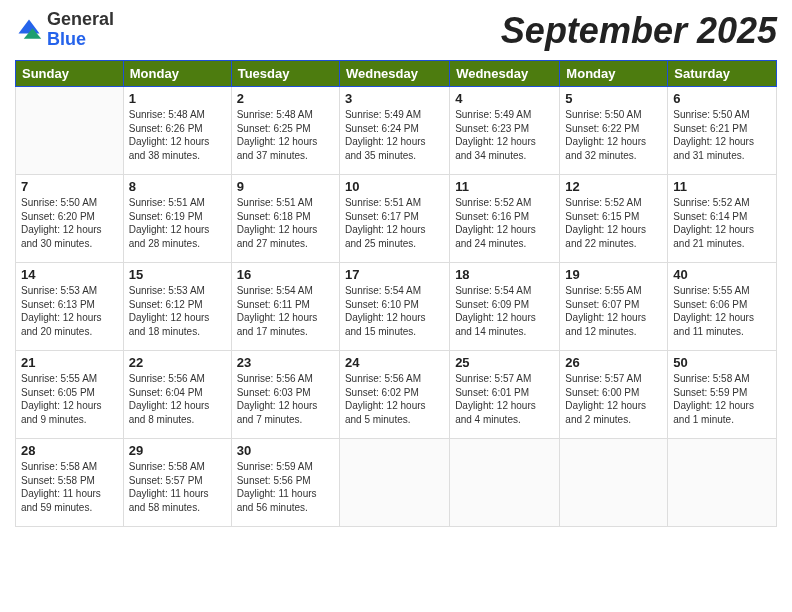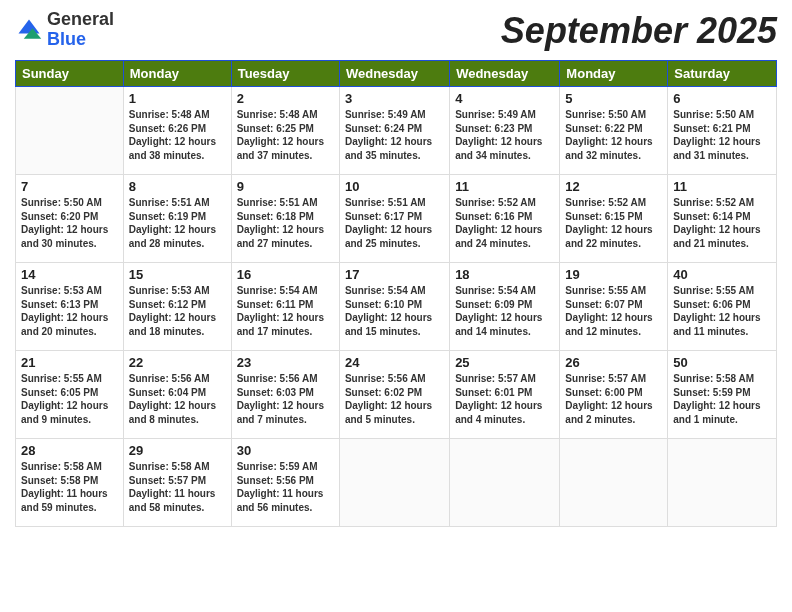--- a/index.html
+++ b/index.html
@@ -78,21 +78,20 @@
       font-size: 13px;
       font-weight: bold;
       color: #222;
       display: block;
       margin-bottom: 2px;
     }
     .day-info {
       font-size: 10px;
       color: #333;
       line-height: 1.35;
-      font-weight: bold;
     }
     .empty { background: #fafafa; }
   </style>
 </head>
 <body>
 
 <div class="page">
   <div class="header">
     <div class="logo">
       <svg class="logo-icon" viewBox="0 0 32 32">

